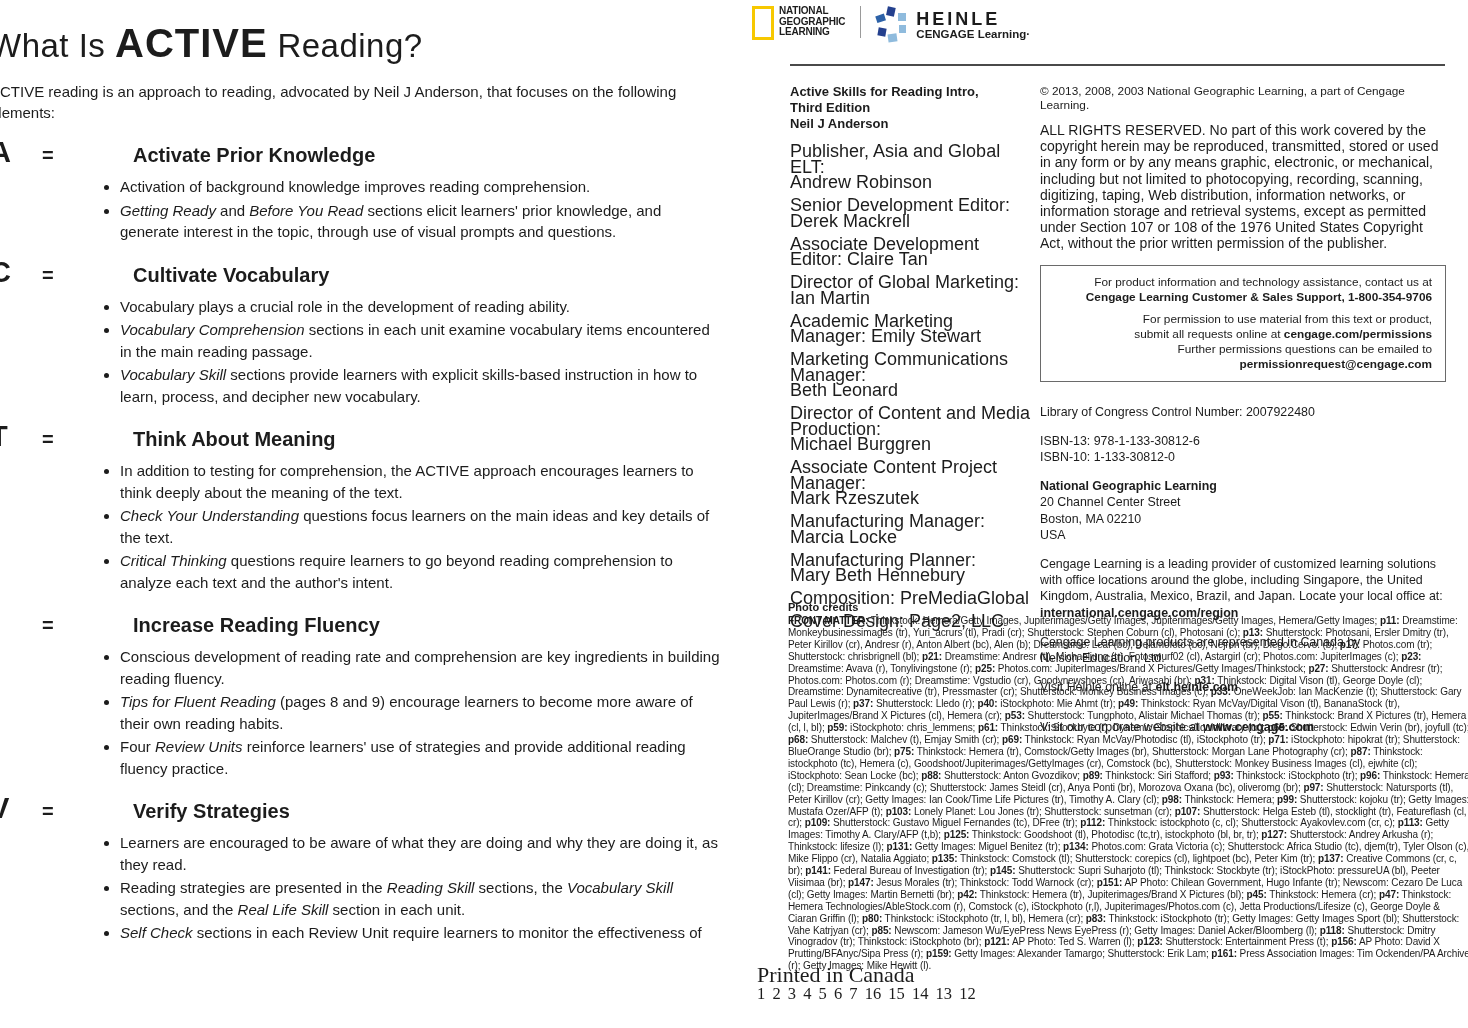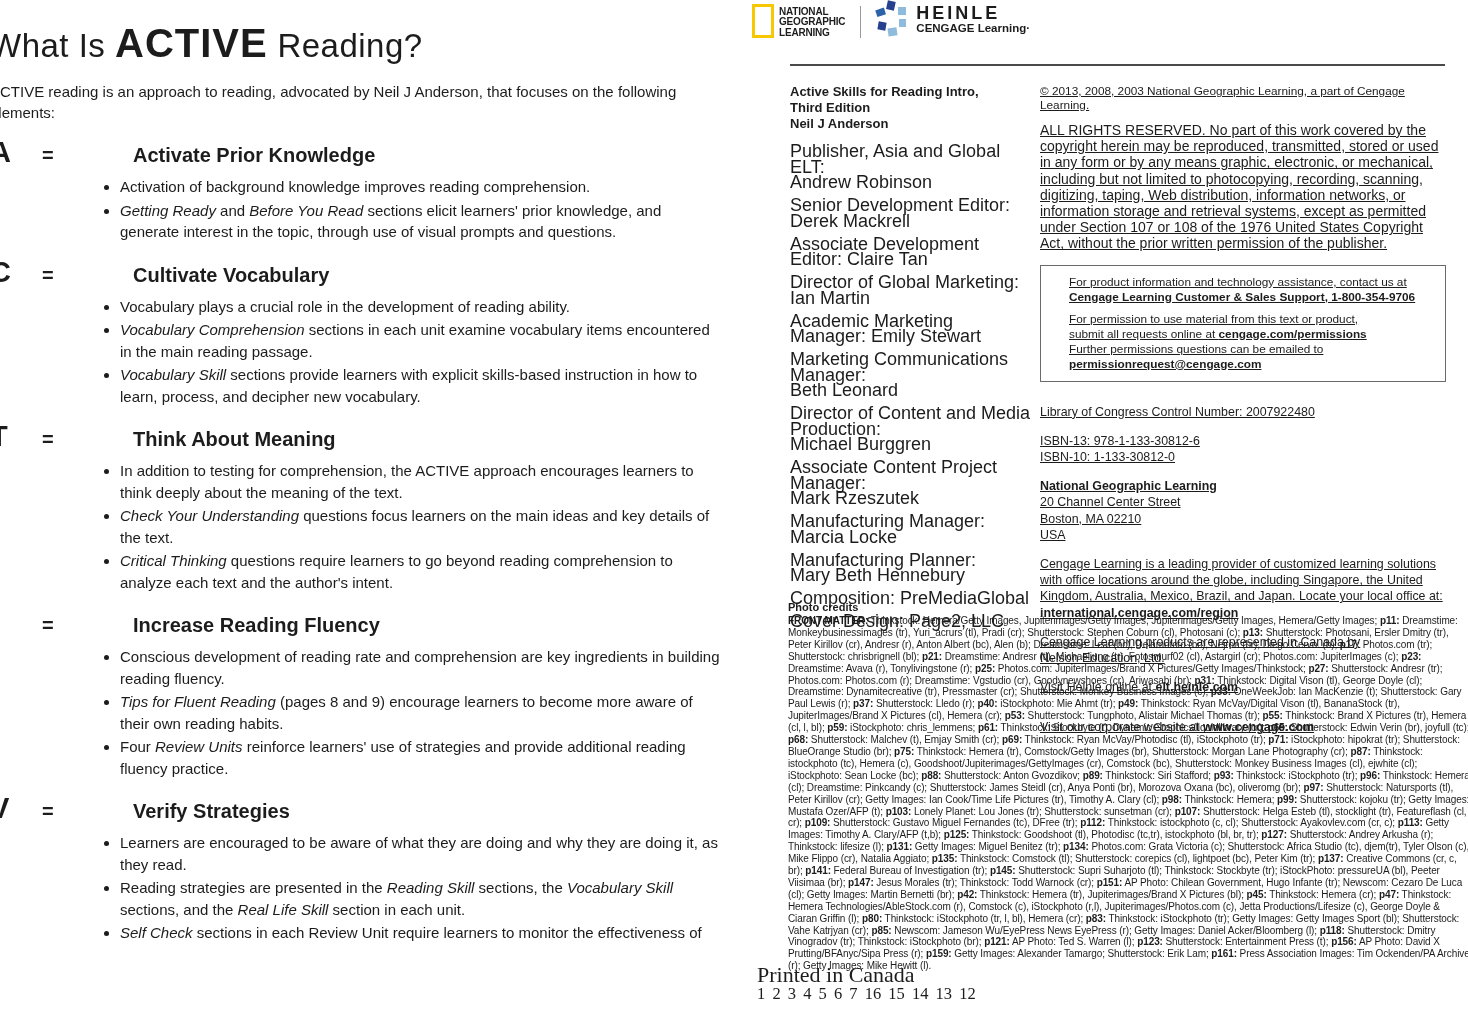--- a/index.html
+++ b/index.html
@@ -16,36 +16,36 @@
   .lp-intro{margin:14px 0 0 0;font-size:15px;line-height:21px;}
   .section{margin-top:14px;}
   .sec-head{display:flex;align-items:baseline;line-height:30px;margin-bottom:6px;}
   .sec-letter{font-size:29px;font-weight:800;width:52px;flex:none;}
   .sec-eq{font-size:20px;font-weight:700;width:56px;flex:none;}
   .sec-title{font-size:20px;font-weight:700;margin-left:35px;}
   .section ul{margin:0;padding:0 14px 0 130px;list-style:disc outside;}
   .section li{font-size:15px;line-height:21.5px;margin-bottom:2px;}
   
   .page-right{position:absolute;left:734px;top:0;width:734px;height:1028px;}
-  .rp-header{position:absolute;left:18px;top:0;display:flex;align-items:flex-end;}
+  .rp-header{position:absolute;left:18px;top:6px;display:flex;align-items:flex-start;}
   .ng-frame{width:16px;height:28px;border:3px solid #F7C800;flex:none;}
   .ng-text{font-size:10px;font-weight:800;line-height:10.5px;margin-left:5px;letter-spacing:-0.2px;}
   .hdr-divider{width:1px;height:32px;background:#9a9a9a;margin:0 13px 0 15px;}
   .heinle{display:flex;align-items:center;}
   .heinle-text{margin-left:8px;}
   .heinle-name{font-size:18px;font-weight:700;letter-spacing:3px;line-height:18px;}
   .heinle-sub{font-size:11.5px;font-weight:700;line-height:13px;}
   .rp-rule{position:absolute;left:56px;width:655px;top:64px;height:2px;background:#4a4a4a;}
   .col-left{position:absolute;left:56px;top:84px;width:244px;}
   .cl-title{font-size:13px;font-weight:700;line-height:16px;white-space:pre-line;margin:0 0 12px 0;}
   .cl-item{font-size:18px;line-height:15.5px;white-space:pre-line;margin:0 0 7.5px 0;}
-  .col-right{position:absolute;left:306px;top:84px;width:406px;text-decoration:underline;}
+  .col-right{position:absolute;left:306px;top:84px;width:406px;}
   .cr-copy{font-size:11.8px;margin:0 0 10px 0;}
   .cr-rights{font-size:14px;line-height:16.2px;margin:0 0 13px 0;}
-  .support-box{border:1.5px solid #6a6a6a;padding:9px 28px;text-align:left;margin:0 0 22px 0;}
+  .support-box{border:1.5px solid #6a6a6a;padding:9px 13px;text-align:right;margin:0 0 22px 0;}
   .support-box p{font-size:11.8px;line-height:15px;white-space:pre-line;margin:0;}
   .support-box p + p{margin-top:7px;}
   .cr-p{font-size:12.4px;line-height:16.2px;white-space:pre-line;margin:0 0 13px 0;}
   .credits{position:absolute;left:54px;top:601px;width:682px;}
   .credits-heading{font-size:11px;font-weight:700;margin:0;line-height:13px;}
   .credits-text{font-size:10px;line-height:11.9px;letter-spacing:-0.1px;margin:1px 0 0 0;}
   .printed{position:absolute;left:23px;top:962px;font-family:"Liberation Serif", serif;font-size:22px;margin:0;}
   .print-numbers{position:absolute;left:23px;top:984px;font-family:"Liberation Serif", serif;font-size:16.5px;word-spacing:3px;margin:0;}
   b{font-weight:700;} i{font-style:italic;}
 </style>

